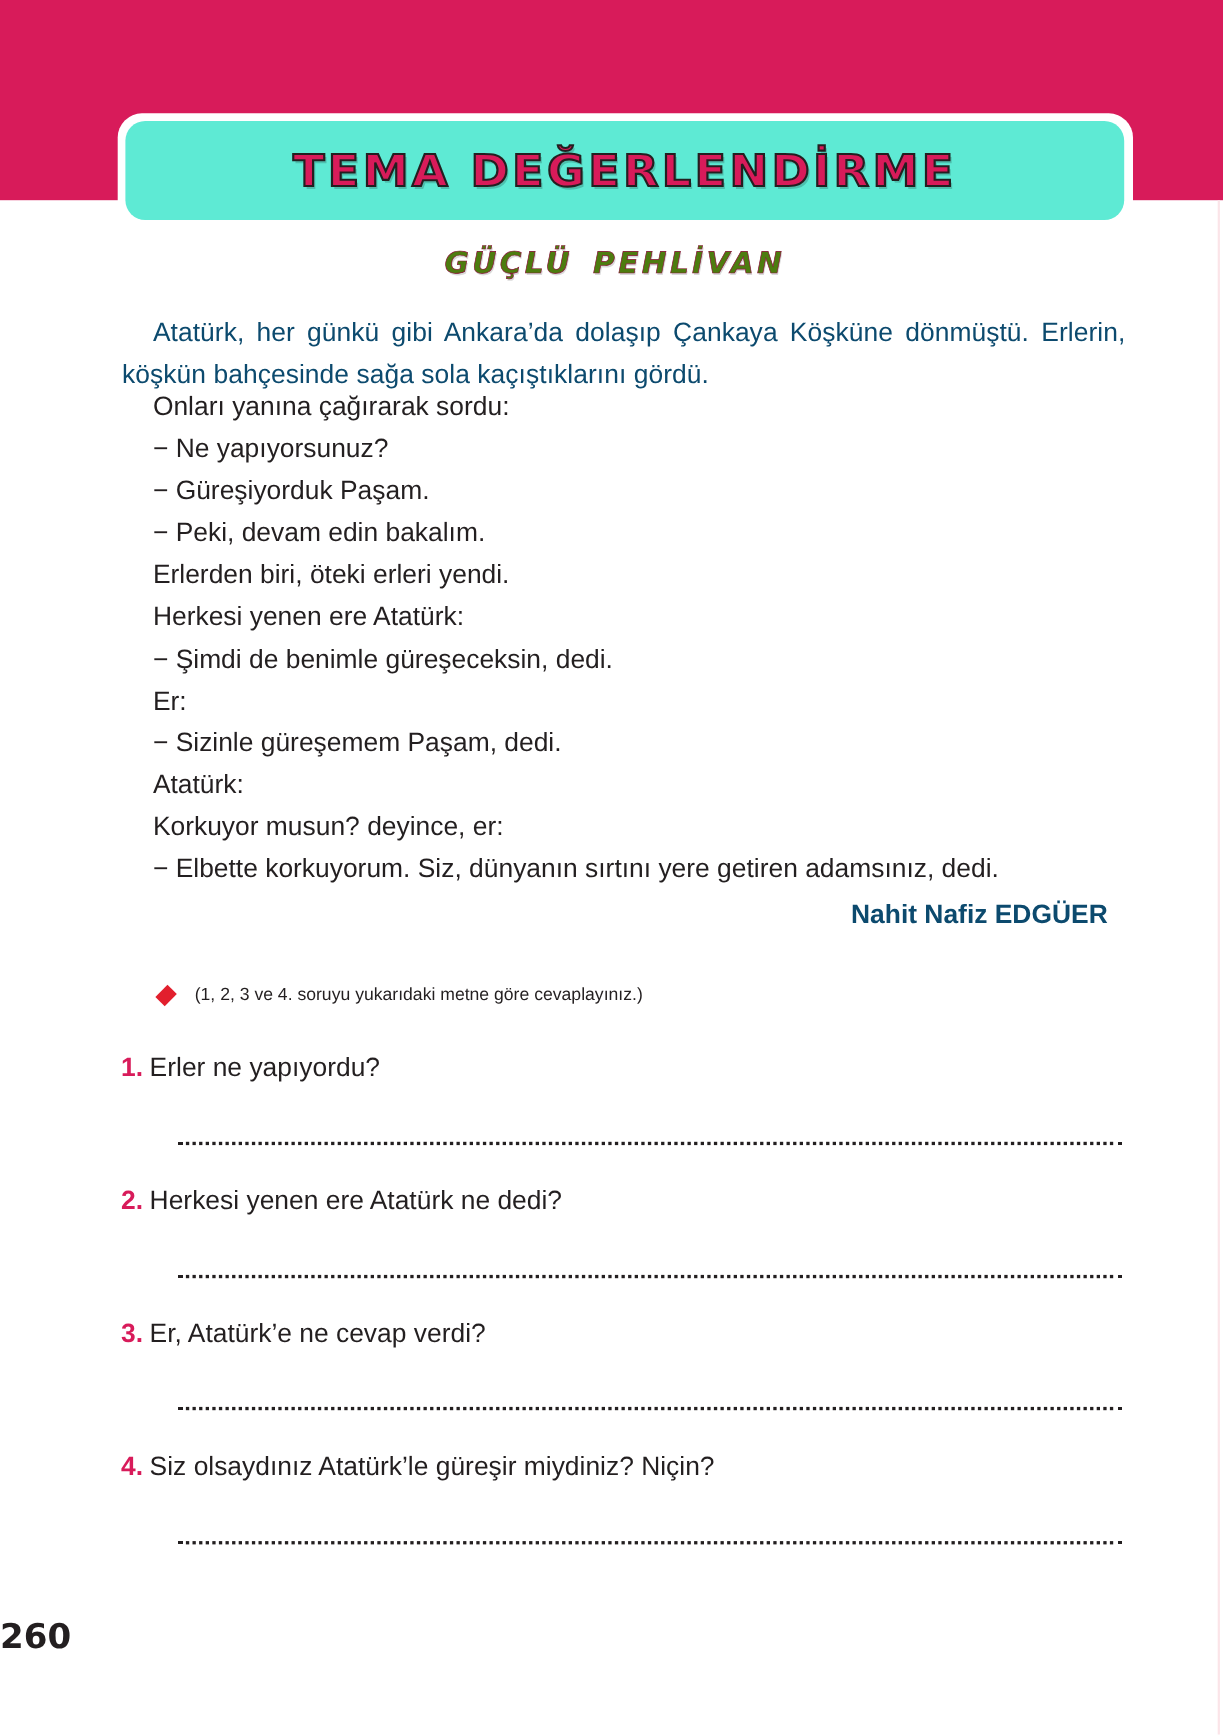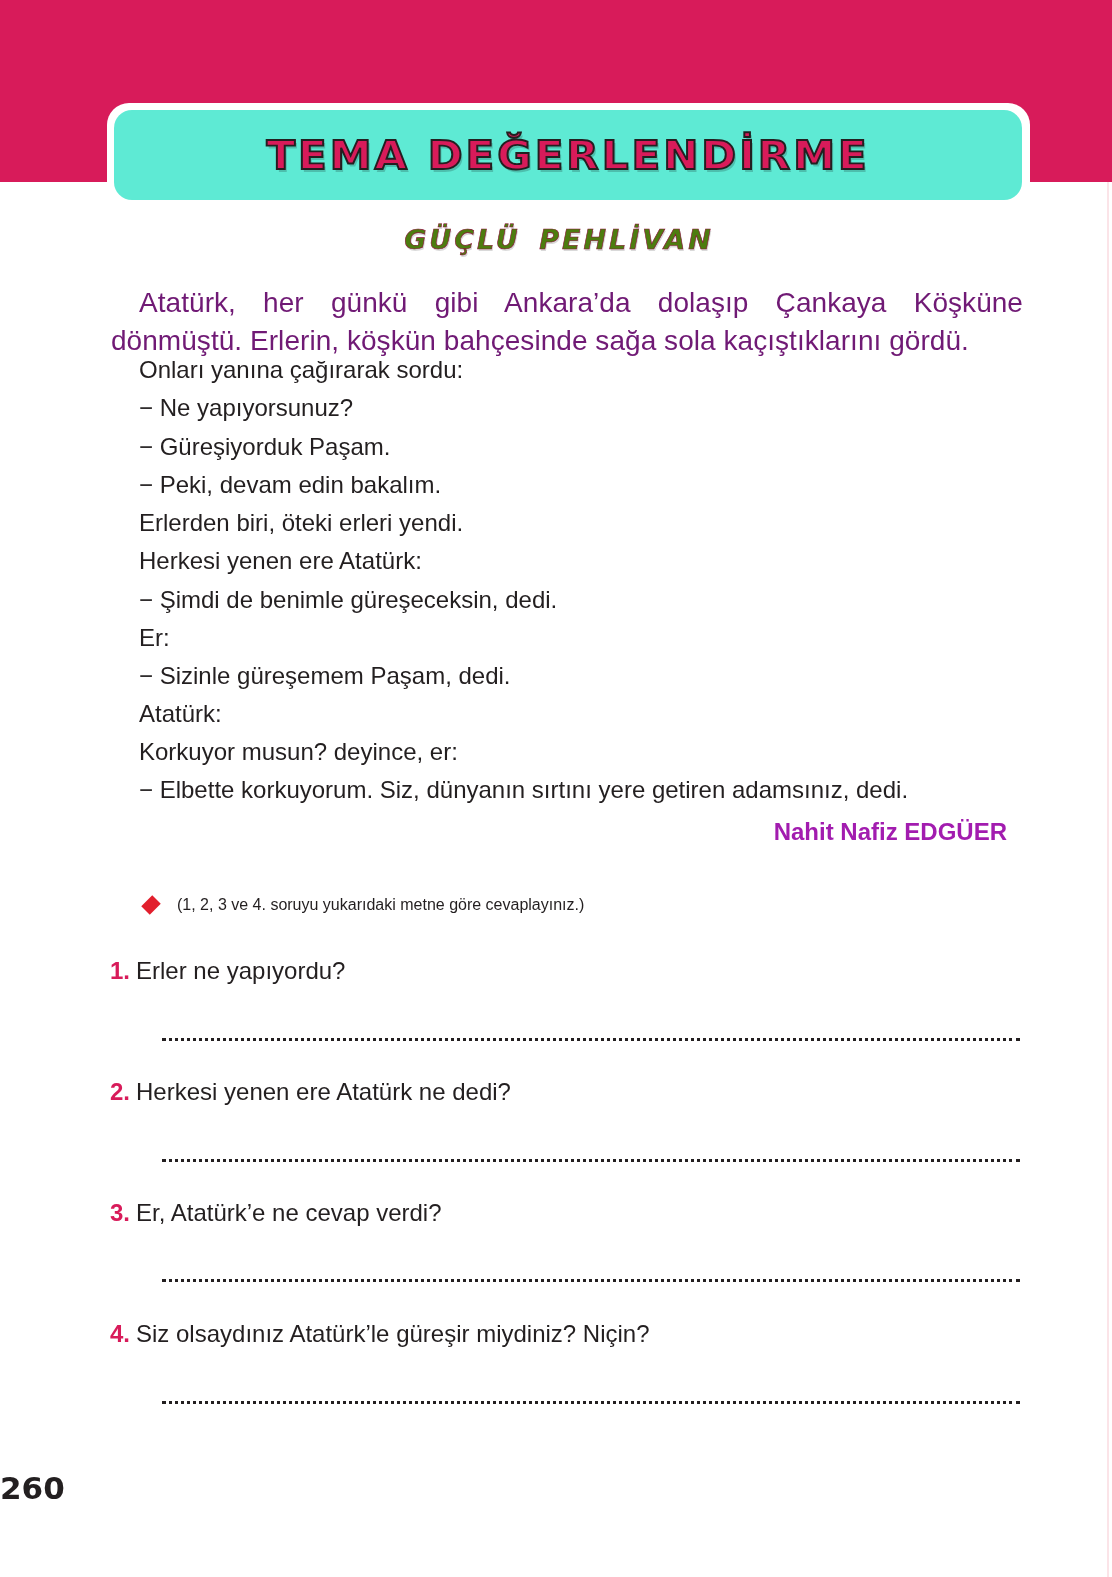--- a/index.html
+++ b/index.html
@@ -34,27 +34,27 @@
   .story-title {
     position: absolute; left: 0; top: 224px; width: 1112px; text-align: center;
     font-family: "DejaVu Sans", sans-serif; font-weight: 900; font-style: italic;
     font-size: 27px; letter-spacing: 3px; color: #4d7c0f;
     -webkit-text-stroke: 0.6px #8a1038;
     text-shadow: 1px 2px 0 rgba(0,0,0,0.15);
   }
   .story-title span { margin-left: 6px; }
   .text {
     position: absolute; left: 111px; width: 912px;
-    font-size: 28px; line-height: 38px; color: #701a75;
+    font-size: 24px; line-height: 38px; color: #0c4a6e;
   }
   .p1 { top: 284px; text-indent: 28px; text-align: justify; letter-spacing: 0.05px; }
   .line { position: absolute; left: 139px; font-size: 24px; color: #231f20; white-space: nowrap; }
   .author {
     position: absolute; right: 105px; top: 818px; font-size: 24px; font-weight: bold;
-    color: #a21caf;
+    color: #0c4a6e;
   }
   .instruction {
     position: absolute; left: 143px; top: 896px; font-size: 16px; white-space: nowrap;
     display: flex; align-items: center;
   }
   .diamond {
     display: inline-block; width: 12px; height: 12px; background: #e21f2d;
     transform: rotate(45deg) scaleY(1.3); margin-right: 20px; margin-left: 2px;
   }
   .question {

